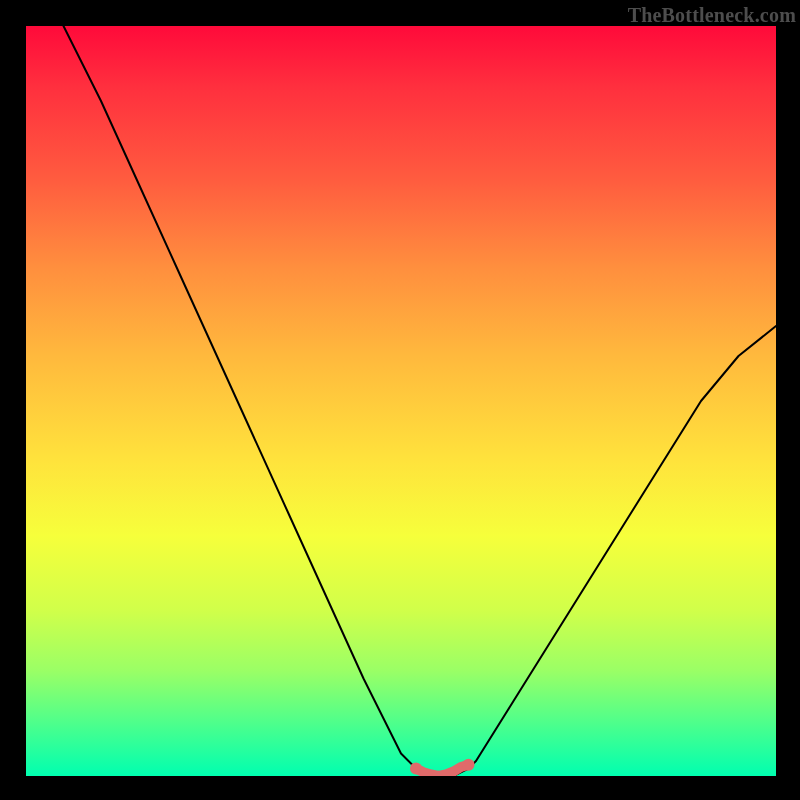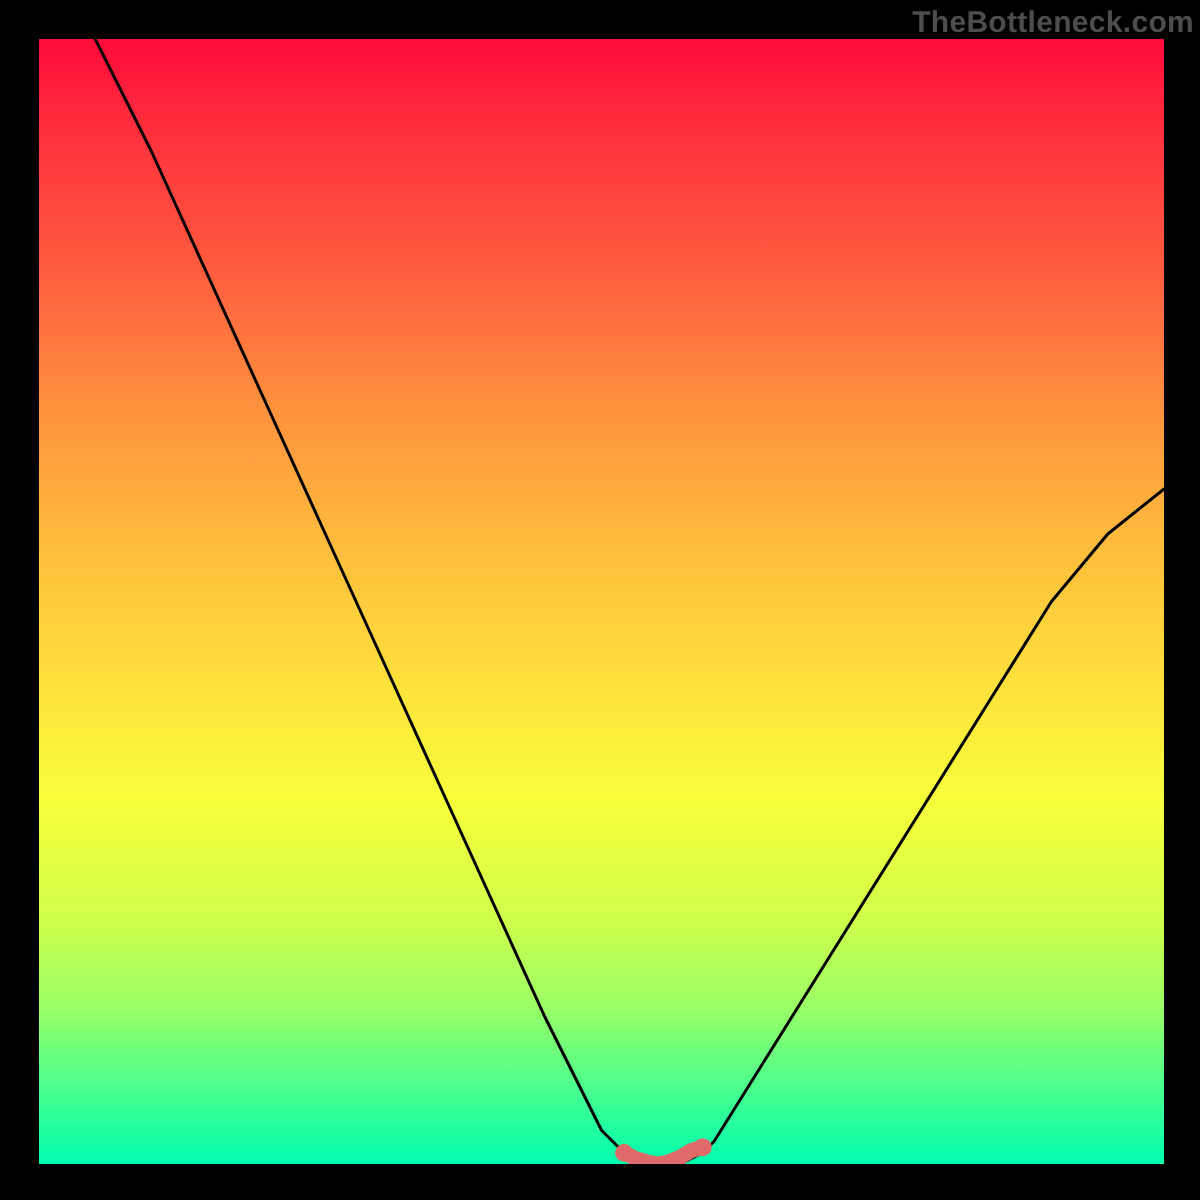--- a/index.html
+++ b/index.html
@@ -39,21 +39,21 @@
       #d0ff4a 78%,
       #9aff66 86%,
       #4dff8c 93%,
       #00ffb0 100%
     );
   }
   .watermark {
     position: absolute;
     top: 4px;
     right: 4px;
-    font-family: Liberation Sans, sans-serif;
+    font-family: Liberation Serif, serif;
     font-weight: 700;
     font-size: 20px;
     color: #4d4d4d;
     letter-spacing: 0.2px;
     user-select: none;
   }
   svg.curve {
     position: absolute;
     inset: 0;
   }

